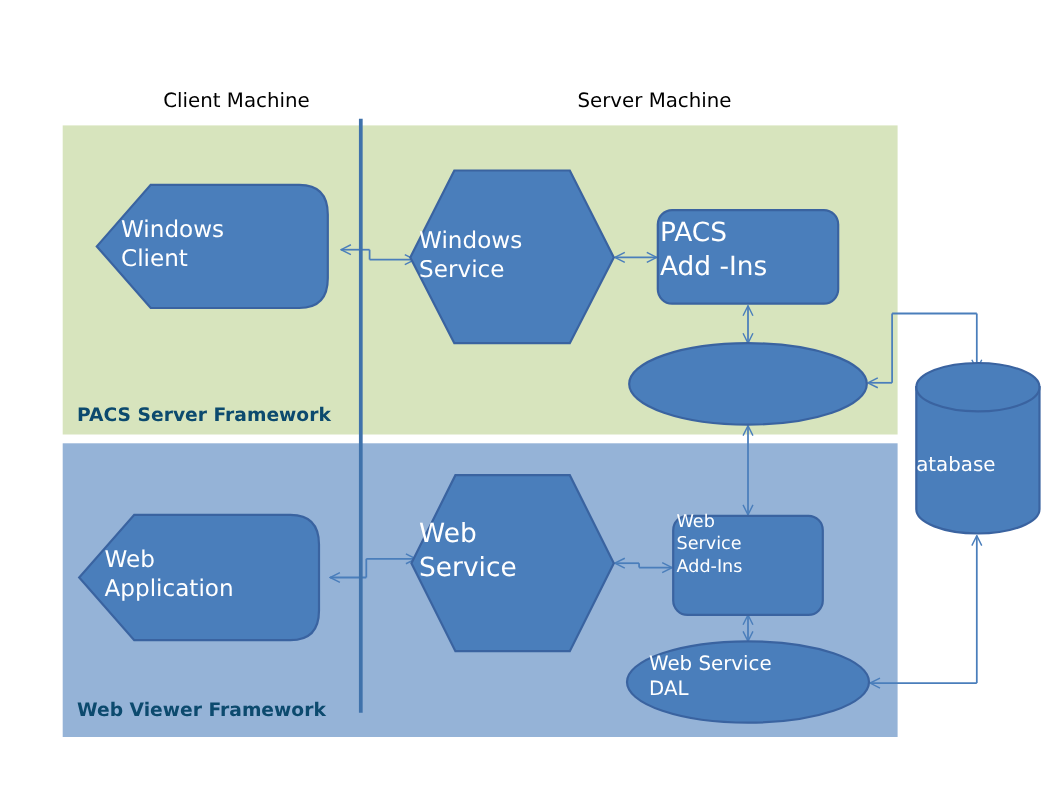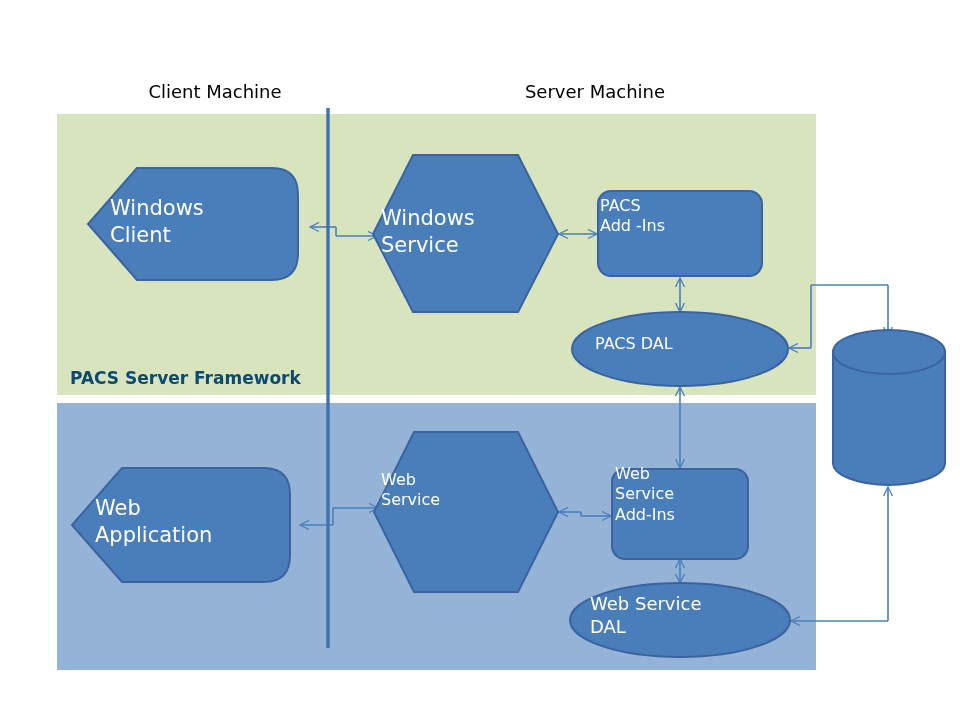--- a/index.html
+++ b/index.html
@@ -80,34 +80,35 @@
   }
   
   .node-label {
     position: absolute;
     color: #ffffff;
     text-align: left;
     line-height: 1.28;
     white-space: pre-line;
     pointer-events: none;
   }
-  .sz-lg { font-size: 16px; }
+  .sz-lg { font-size: 24px; }
   .sz-md { font-size: 21px; }
   .sz-sm { font-size: 18px; }
   .sz-xs { font-size: 16px; }
 </style>
 </head>
 <body>
 
 <div id="canvas">
 
   <div class="panel" id="panel-pacs"></div>
   <div class="panel" id="panel-web"></div>
 
   <div class="panel-label" id="label-pacs-framework">PACS Server Framework</div>
+  <div class="panel-label" id="label-web-framework">Web Viewer Framework</div>
 
   <div class="machine-title" id="title-server">Server Machine</div>
   <div class="machine-title" id="title-client">Client Machine</div>
 
   <svg id="gfx" viewBox="0 0 960 720" xmlns="http://www.w3.org/2000/svg">
     <defs>
       <marker id="ah-end" markerWidth="11" markerHeight="11" refX="10" refY="5.5" orient="auto" markerUnits="userSpaceOnUse">
         <path d="M1,1 L10,5.5 L1,10" fill="none" stroke="#4a7ebb" stroke-width="1.3"></path>
       </marker>
       <marker id="ah-start" markerWidth="11" markerHeight="11" refX="1" refY="5.5" orient="auto" markerUnits="userSpaceOnUse">
@@ -193,29 +194,29 @@
 
   <div class="node-label sz-md" style="left:110px; top:195px; width:170px;">Windows
 Client</div>
 
   <div class="node-label sz-md" style="left:381px; top:205px; width:170px;">Windows
 Service</div>
 
   <div class="node-label sz-lg" style="left:600px; top:196px; width:160px;">PACS
 Add -Ins</div>
 
-  <div class="node-label sz-lg" style="left:595px; top:334px; width:170px;">PACS DAL</div>
 
   <div class="node-label sz-md" style="left:95px; top:495px; width:175px;">Web
 Application</div>
 
   <div class="node-label sz-lg" style="left:381px; top:470px; width:170px;">Web
 Service</div>
 
   <div class="node-label sz-xs" style="left:615px; top:464px; width:130px;">Web
 Service
 Add-Ins</div>
 
   <div class="node-label sz-sm" style="left:590px; top:592px; width:180px;">Web Service
 DAL</div>
 
+  <div class="node-label sz-sm" style="left:819px; top:411px; width:140px;">Database</div>
 
 </div>
 
 </body></html>

